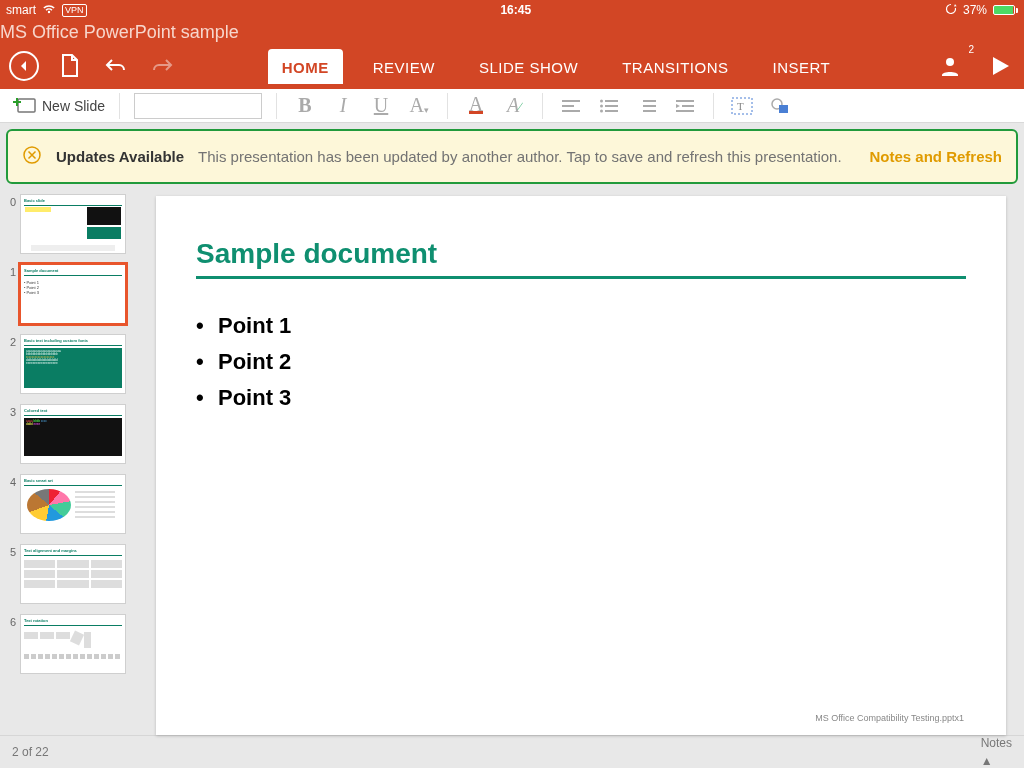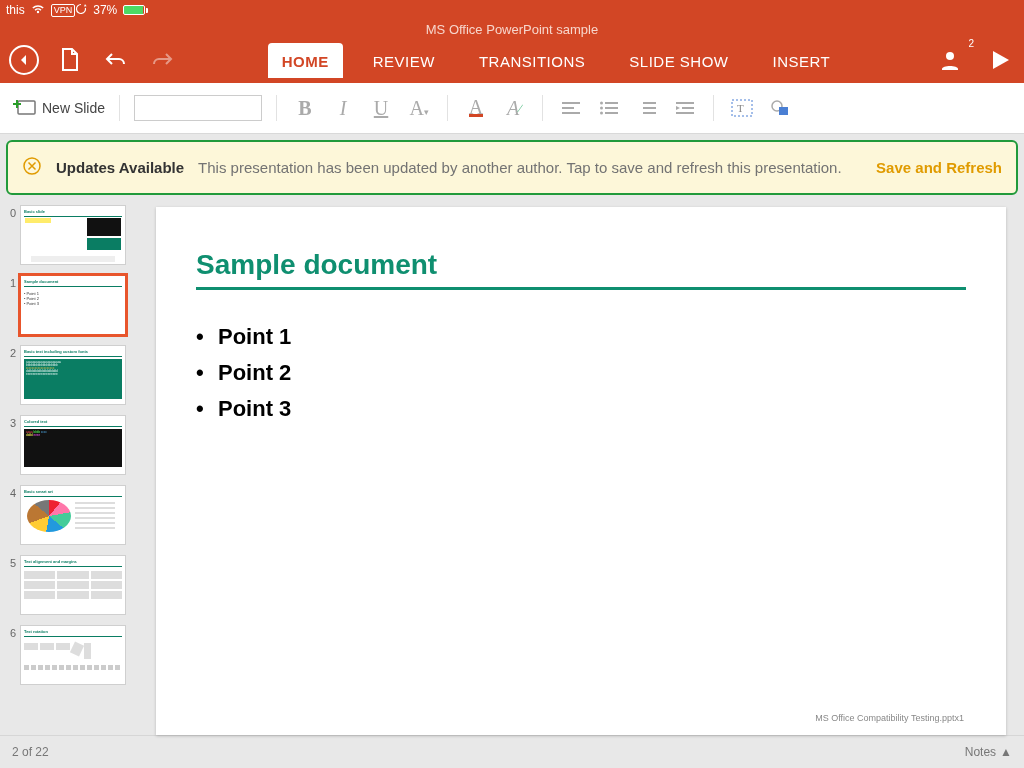--- a/index.html
+++ b/index.html
@@ -6,32 +6,32 @@
   html, body { width: 1024px; height: 768px; font-family: -apple-system, "Helvetica Neue", Arial, sans-serif; overflow: hidden; background: #e8e8e8; }
   .statusbar { height: 20px; background: #d24625; color: #fff; font-size: 12px; display: flex; align-items: center; padding: 0 6px; }
   .statusbar .left, .statusbar .right { display: flex; align-items: center; gap: 6px; }
   .statusbar .center { flex: 1; text-align: center; font-weight: 600; }
   .statusbar svg { fill: #fff; }
   .vpn-box { border: 1px solid #fff; border-radius: 2px; padding: 0 2px; font-size: 9px; line-height: 11px; }
   .battery { display: inline-flex; align-items: center; }
   .battery-body { width: 22px; height: 10px; border: 1px solid #fff; border-radius: 2px; position: relative; background: linear-gradient(to right,#4cd964 0%,#4cd964 97%, transparent 97%); }
   .battery-tip { width: 2px; height: 5px; background: #fff; margin-left: 1px; border-radius: 0 1px 1px 0; }
   .appheader { background: #d24625; color: #fff; }
-  .apptitle { text-align: center; font-size: 13px; color: #f7d6cc; padding-top: 2px; }
+  .apptitle { font-size: 18px; color: #f7d6cc; padding-top: 2px; }
   .topbar { display: flex; align-items: center; height: 46px; padding: 0 8px; }
   .topbar .tools-left { display: flex; align-items: center; gap: 14px; }
   .iconbtn { width: 32px; height: 32px; display: flex; align-items: center; justify-content: center; cursor: pointer; }
   .ring { width: 30px; height: 30px; border: 2px solid #fff; border-radius: 50%; display: flex; align-items: center; justify-content: center; }
   .tabs { flex: 1; display: flex; justify-content: center; gap: 16px; font-size: 15px; letter-spacing: 0.5px; }
   .tab { padding: 10px 14px 8px; color: #fff; cursor: pointer; }
   .tab.active { background: #fff; color: #d24625; border-radius: 4px 4px 0 0; font-weight: 600; }
   .tools-right { display: flex; align-items: center; gap: 18px; }
   .user-badge { position: relative; }
   .user-badge .count { position: absolute; top: -6px; right: -8px; font-size: 10px; }
-  .ribbon { background: #fff; border-bottom: 1px solid #d9d9d9; height: 51px; display: flex; align-items: center; padding: 8px 12px; gap: 10px; }
+  .ribbon { background: #fff; border-bottom: 1px solid #d9d9d9; height: 34px; display: flex; align-items: center; padding: 8px 12px; gap: 10px; }
   .newslide { display: flex; align-items: center; gap: 6px; color: #444; font-size: 14px; cursor: pointer; }
   .fontbox { width: 128px; height: 26px; border: 1px solid #ccc; background: #fff; }
   .rb { width: 28px; height: 28px; display:flex; align-items:center; justify-content:center; color:#aaa; font-family: "Times New Roman", serif; font-size: 20px; cursor:pointer;}
   .divider { width:1px; height: 26px; background:#e2e2e2; margin:0 4px;}
   .banner-wrap { padding: 6px; }
   .banner { border: 2px solid #219a3b; background: #fdf7d9; border-radius: 6px; display: flex; align-items: center; gap: 14px; padding: 14px 14px; font-size: 15px; }
   .banner .close { color: #e09b00; }
   .banner .title { font-weight: 700; color: #333; }
   .banner .msg { color: #737373; flex:1; }
   .banner .action { color: #e09b00; font-weight: 700; cursor: pointer; }
@@ -52,36 +52,37 @@
   .canvas-wrap { flex:1; background:#e8e8e8; padding: 6px 18px 0 6px; display:flex; }
   .slide { flex:1; background:#fff; box-shadow: 0 1px 3px rgba(0,0,0,0.2); display:flex; flex-direction:column; padding: 42px 40px 10px 40px; position:relative;}
   .slide h1 { color:#0f8f70; font-size:28px; font-weight:700;}
   .slide hr { border:none; border-top:3px solid #0f8f70; margin-top:6px;}
   .slide ul { margin-top: 30px; list-style: none; }
   .slide li { font-size: 22px; font-weight:700; margin: 4px 0 10px 22px; position:relative;}
   .slide li::before { content:"•"; position:absolute; left:-22px; }
   .slide .foot { margin-top:auto; display:flex; justify-content:flex-end; font-size:9px; color:#888; padding: 0 2px 2px;}
   .footer { height:20px; background:#e8e8e8; border-top:1px solid #d6d6d6; display:flex; align-items:center; font-size:12px; color:#777; padding:16px 12px;}
   .footer .spacer{flex:1;}
-  .notes { display:flex; align-items:flex-end; gap:4px; cursor:pointer;}
+  .notes { display:flex; align-items:flex-start; gap:4px; cursor:pointer;flex-direction:column;}
   .green-block{ background:#0a7d63; color:#e0f2ed;}
 </style>
 </head>
 <body>
 
 <div class="statusbar">
   <div class="left">
-    <span>this</span>
+    <span>smart</span>
     <span>
       <svg width="14" height="10" viewBox="0 0 14 10">
           <path d="M7 9.2a1.2 1.2 0 100-2.4 1.2 1.2 0 000 2.4zM3.5 5.7a5 5 0 017 0l-1.1 1.1a3.4 3.4 0 00-4.8 0L3.5 5.7zM1.3 3.5a8.1 8.1 0 0111.4 0l-1.1 1.1a6.5 6.5 0 00-9.2 0L1.3 3.5z"></path>
         </svg>
     </span>
     <span class="vpn-box">VPN</span>
   </div>
+  <div class="center">16:45</div>
   <div class="right">
     <span>
       <svg width="12" height="12" viewBox="0 0 12 12">
           <path fill="none" stroke="#fff" stroke-width="1.2" d="M6 1.5a4.5 4.5 0 104.4 3.5"></path>
           <path d="M10 1l1.6 2.2L9 3.6z"></path>
         </svg>
     </span>
     <span>37%</span>
     <span class="battery">
         <span class="battery-body"></span>
@@ -115,22 +116,22 @@
         </div>
         <div class="iconbtn" style="opacity:.45">
           <svg width="24" height="20" viewBox="0 0 24 20">
               <path fill="none" stroke="#fff" stroke-width="2" d="M16 4l5 5-5 5M21 9H9a5 5 0 00-5 5"></path>
             </svg>
         </div>
       </div>
       <div class="tabs">
         <div class="tab active">HOME</div>
         <div class="tab">REVIEW</div>
+        <div class="tab">SLIDE SHOW</div>
         <div class="tab">TRANSITIONS</div>
-        <div class="tab">SLIDE SHOW</div>
         <div class="tab">INSERT</div>
       </div>
       <div class="tools-right">
         <div class="iconbtn user-badge">
           <svg width="22" height="22" viewBox="0 0 22 22" fill="#fff">
               <circle cx="11" cy="7" r="4"></circle>
               <path d="M3 20c0-4 16-4 16 0v1H3z"></path>
             </svg>
           <span class="count">2</span>
         </div>
@@ -209,21 +210,21 @@
   <div class="banner-wrap">
     <div class="banner">
       <span class="close">
         <svg width="20" height="20" viewBox="0 0 20 20">
             <circle cx="10" cy="10" r="8" fill="none" stroke="#e09b00" stroke-width="1.5"></circle>
             <path stroke="#e09b00" stroke-width="1.5" d="M6.5 6.5l7 7M13.5 6.5l-7 7"></path>
           </svg>
       </span>
       <span class="title">Updates Available</span>
       <span class="msg">This presentation has been updated by another author. Tap to save and refresh this presentation.</span>
-      <span class="action">Save and Refresh</span>
+      <span class="action">Notes and Refresh</span>
     </div>
   </div>
 
   <div class="main">
     <div class="thumbs">
       <div class="thumb-row">
           <div class="thumb-num">0</div>
         <div class="thumb">
           <div class="ttitle">Basic slide</div>
             <div class="tbar"></div>

